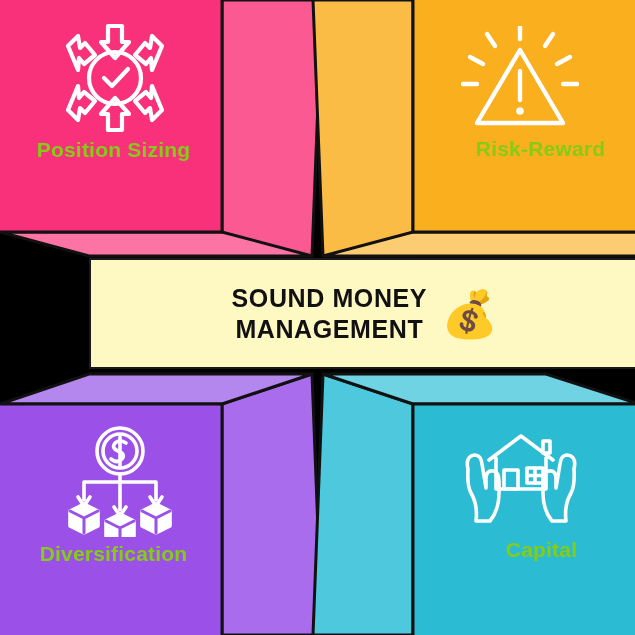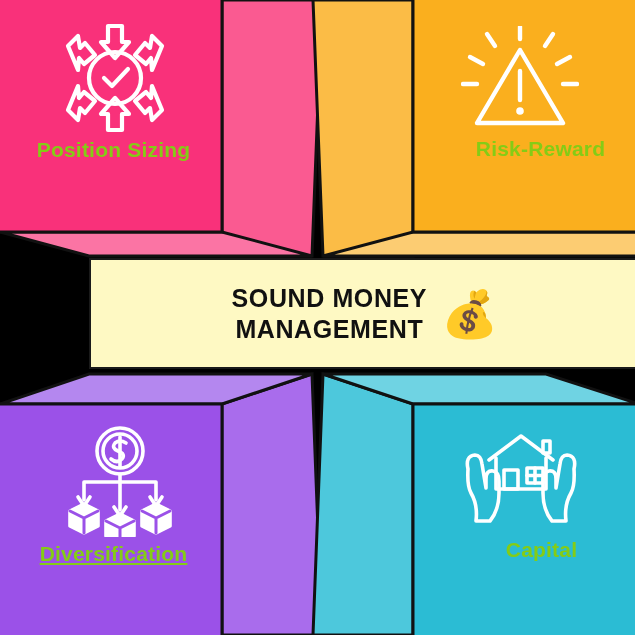--- a/index.html
+++ b/index.html
@@ -24,21 +24,21 @@
     position:absolute;
     color:#84cc16;
     font-weight:bold;
     text-align:center;
     line-height:1.13;
     letter-spacing:0.2px;
     pointer-events:none;
   }
   #label-tl { left:6px;  top:138px;  width:215px; font-size:21px; }
   #label-tr { left:414px; top:137px; width:215px; font-size:21px;margin-left:19px; }
-  #label-bl { left:6px;  top:542px;  width:215px; font-size:21px;text-decoration:underline; }
+  #label-bl { left:6px;  top:542px;  width:215px; font-size:21px; }
   #label-br { left:414px; top:538px; width:215px; font-size:21px;padding-left:40px; }
 
   
   #center-banner {
     position:absolute;
     left:89px; top:258px;
     width:552px; height:111px;
     background:#fef9c3;
     border:2px solid #1a1a1a;
     display:flex;

